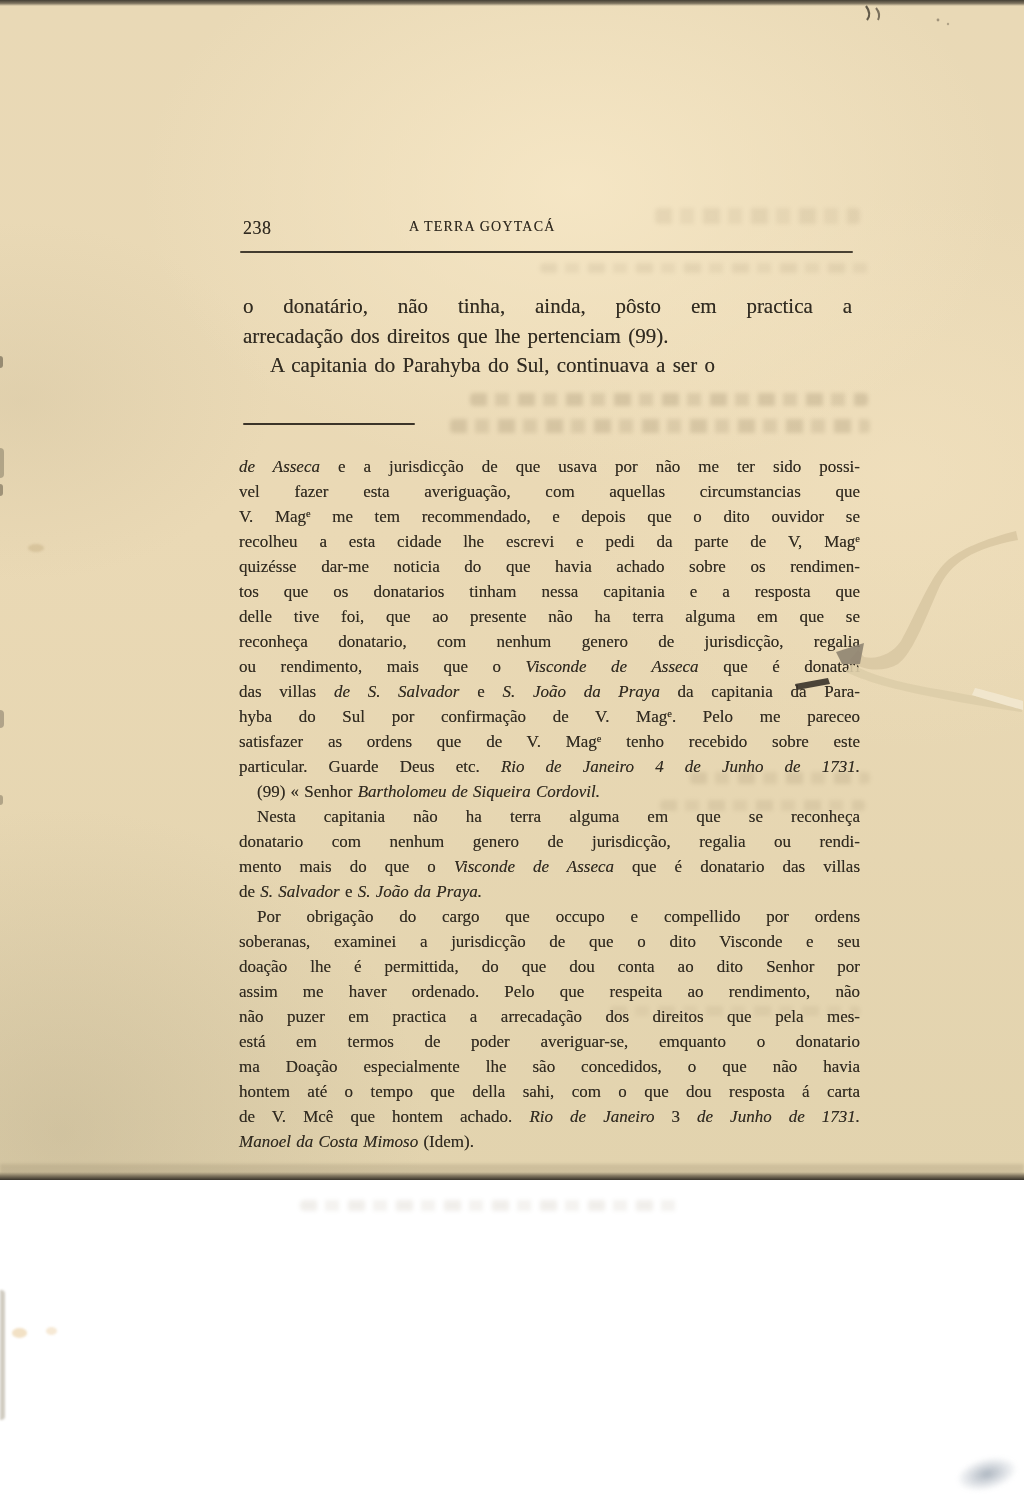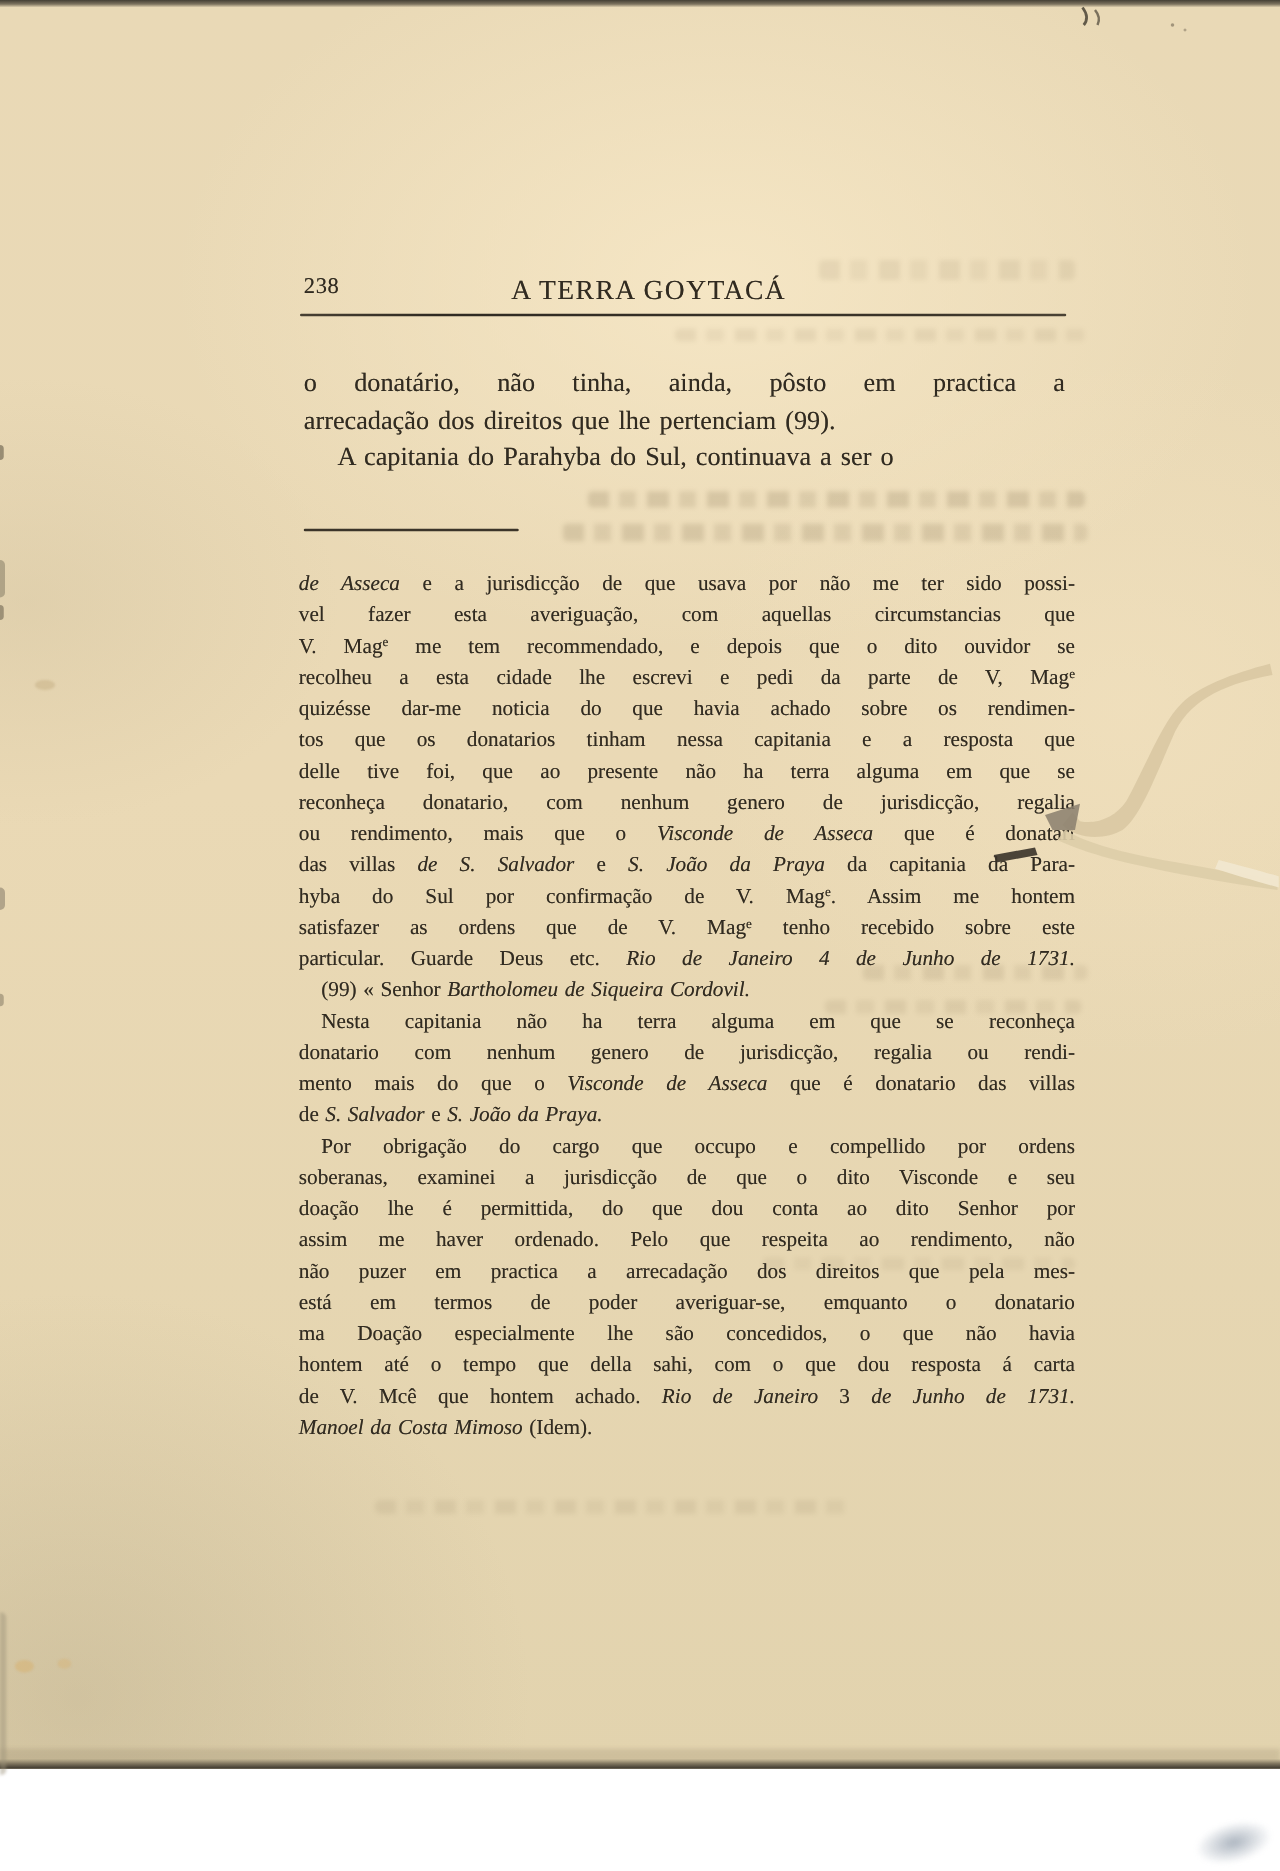--- a/index.html
+++ b/index.html
@@ -1,18 +1,18 @@
 <!DOCTYPE html>
 <html><head>
 <meta charset="utf-8">
 <style>
   html,body{margin:0;padding:0;width:1024px;height:1497px;overflow:hidden;}
   body{font-family:"Liberation Serif","DejaVu Serif",serif;}
   .page{
-    position:absolute;inset:0;width:1024px;height:1415px;
+    position:absolute;inset:0;width:1024px;height:1180px;
     background:
       radial-gradient(ellipse 620px 420px at 56% 16%, rgba(247,232,199,.85) 0%, rgba(247,232,199,0) 70%),
       radial-gradient(ellipse 500px 400px at 88% 40%, rgba(244,228,194,.5) 0%, rgba(244,228,194,0) 70%),
       radial-gradient(ellipse 560px 500px at 6% 96%, rgba(162,150,120,.28) 0%, rgba(162,150,120,0) 65%),
       radial-gradient(ellipse 420px 300px at 2% 34%, rgba(190,176,142,.22) 0%, rgba(190,176,142,0) 60%),
       linear-gradient(180deg,#e9d9b6 0%,#ead9b5 45%,#e2d3ae 100%);
     color:#312b21;
   }
   
   .top-edge{position:absolute;top:0;left:0;right:0;height:6px;
@@ -42,21 +42,21 @@
   .g1{left:470px;top:393px;width:398px;height:13px;opacity:.38;}
   .g2{left:450px;top:419px;width:420px;height:14px;opacity:.36;}
   .g3{left:655px;top:208px;width:205px;height:16px;opacity:.20;}
   .g4{left:690px;top:772px;width:180px;height:12px;opacity:.26;}
   .g5{left:660px;top:800px;width:205px;height:11px;opacity:.22;}
   .g6{left:300px;top:1200px;width:380px;height:11px;opacity:.20;}
   .g7{left:610px;top:1006px;width:250px;height:10px;opacity:.16;}
   
   .ink{text-shadow:0 0 .5px rgba(49,43,33,.55);}
   .pagenum{position:absolute;left:243px;top:218px;font-size:18px;letter-spacing:.5px;}
-  .running-title{position:absolute;left:409px;top:219px;font-size:22px;letter-spacing:1.2px;}
+  .running-title{position:absolute;left:409px;top:219px;font-size:14px;letter-spacing:1.2px;}
   .header-rule{position:absolute;left:240px;top:251px;width:613px;height:2px;
     background:linear-gradient(90deg,#473f32,#2f2a22 18%,#3b3429 82%,#4a4234);border-radius:1px;}
   .footnote-rule{position:absolute;left:243px;top:423px;width:172px;height:2px;background:#3b3429;border-radius:1px;}
   .body-text{position:absolute;left:243px;top:292px;width:609px;font-size:21px;line-height:29.5px;word-spacing:2px;}
   .footnote{position:absolute;left:239px;top:454px;width:621px;font-size:17px;line-height:25px;word-spacing:1px;}
   .tline{white-space:normal;}
   .just{text-align:justify;text-align-last:justify;}
   .indent{text-indent:18px;}
   .body-text .indent{text-indent:27px;}
   .it{font-style:italic;margin-top:20px;}
@@ -106,21 +106,21 @@
       <div class="tline just"><span class="it">de Asseca</span><span> e a jurisdicção de que usava por não me ter sido possi-</span></div>
       <div class="tline just"><span>vel fazer esta averiguação, com aquellas circumstancias que</span></div>
       <div class="tline just"><span>V. Mag</span><sup>e</sup><span> me tem recommendado, e depois que o dito ouvidor se</span></div>
       <div class="tline just"><span>recolheu a esta cidade lhe escrevi e pedi da parte de V, Mag</span><sup>e</sup></div>
       <div class="tline just"><span>quizésse dar-me noticia do que havia achado sobre os rendimen-</span></div>
       <div class="tline just"><span>tos que os donatarios tinham nessa capitania e a resposta que</span></div>
       <div class="tline just"><span>delle tive foi, que ao presente não ha terra alguma em que se</span></div>
       <div class="tline just"><span>reconheça donatario, com nenhum genero de jurisdicção, regalia</span></div>
       <div class="tline just"><span>ou rendimento, mais que o </span><span class="it">Visconde de Asseca</span><span> que é donatari</span></div>
       <div class="tline just"><span>das villas </span><span class="it">de S. Salvador</span><span> e </span><span class="it">S. João da Praya</span><span> da capitania da Para-</span></div>
-      <div class="tline just"><span>hyba do Sul por confirmação de V. Mag</span><sup>e</sup><span>. Assim me hontem</span></div>
+      <div class="tline just"><span>hyba do Sul por confirmação de V. Mag</span><sup>e</sup><span>. Pelo me pareceo</span></div>
       <div class="tline just"><span>satisfazer as ordens que de V. Mag</span><sup>e</sup><span> tenho recebido sobre este</span></div>
       <div class="tline just"><span>particular. Guarde Deus etc. </span><span class="it">Rio de Janeiro 4 de Junho de 1731.</span></div>
       <div class="tline indent"><span>(99) « Senhor </span><span class="it">Bartholomeu de Siqueira Cordovil.</span></div>
       <div class="tline just indent"><span>Nesta capitania não ha terra alguma em que se reconheça</span></div>
       <div class="tline just"><span>donatario com nenhum genero de jurisdicção, regalia ou rendi-</span></div>
       <div class="tline just"><span>mento mais do que o </span><span class="it">Visconde de Asseca</span><span> que é donatario das villas</span></div>
       <div class="tline"><span>de </span><span class="it">S. Salvador</span><span> e </span><span class="it">S. João da Praya.</span></div>
       <div class="tline just indent"><span>Por obrigação do cargo que occupo e compellido por ordens</span></div>
       <div class="tline just"><span>soberanas, examinei a jurisdicção de que o dito Visconde e seu</span></div>
       <div class="tline just"><span>doação lhe é permittida, do que dou conta ao dito Senhor por</span></div>

